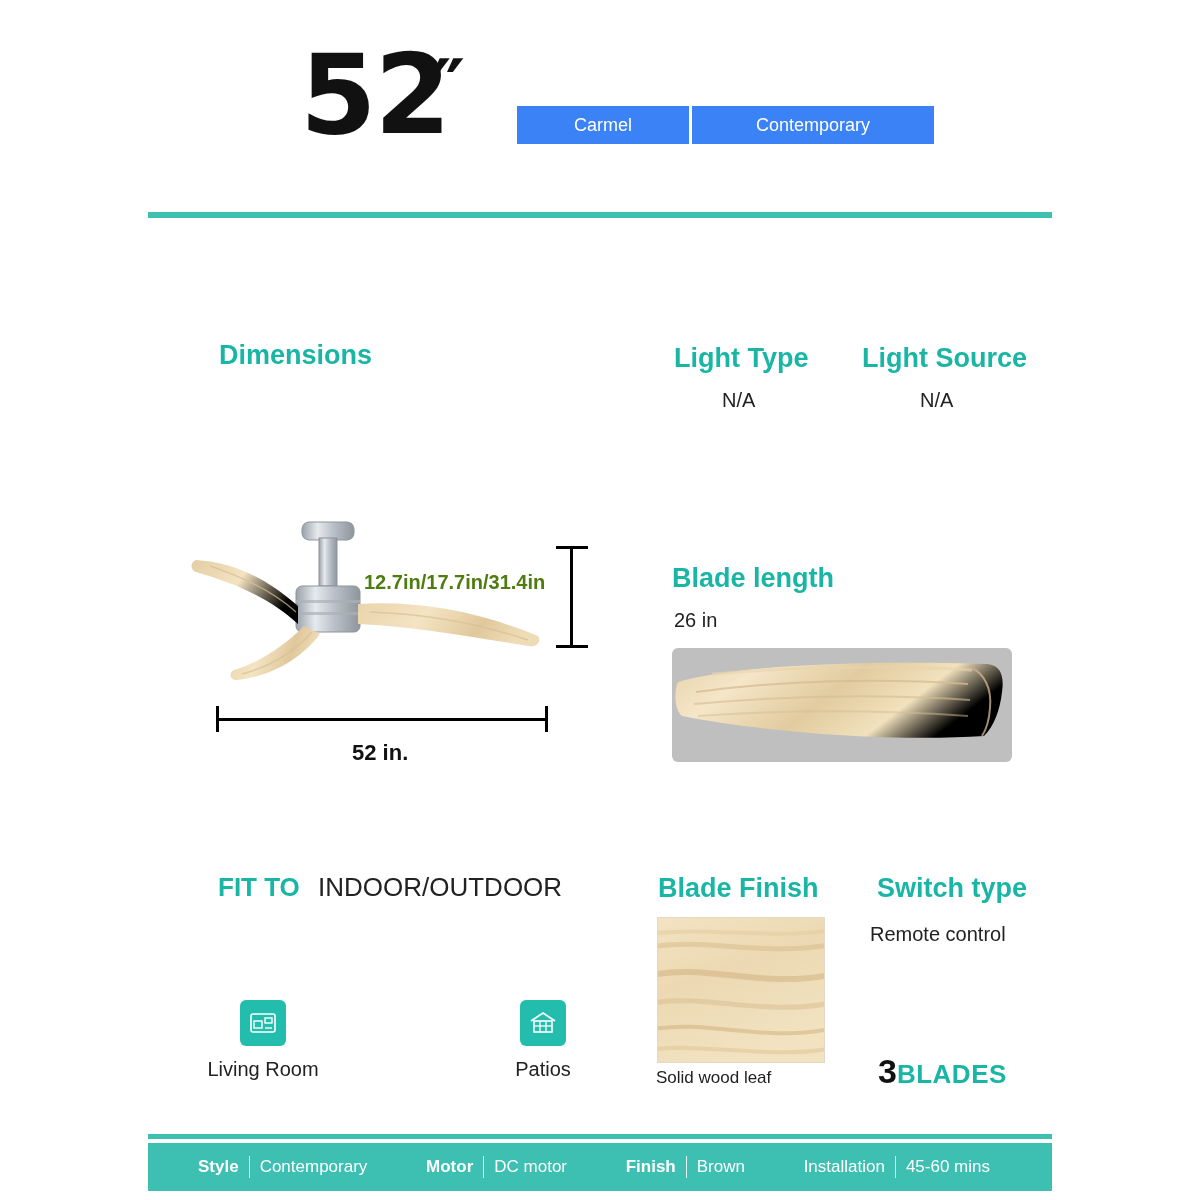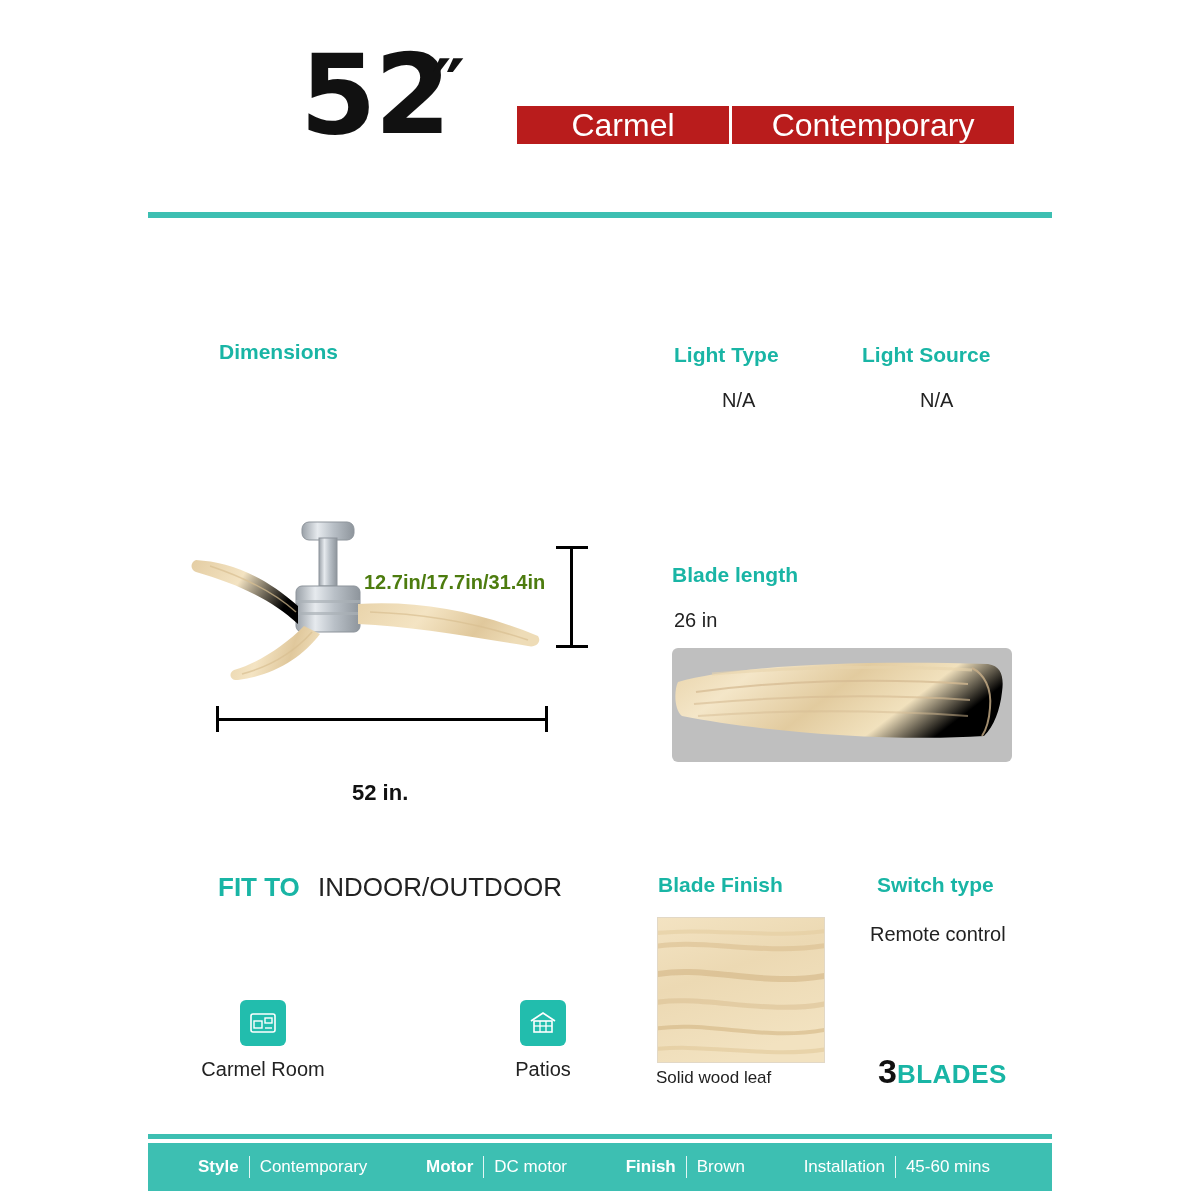--- a/index.html
+++ b/index.html
@@ -48,47 +48,47 @@
   }
   .name-band {
     position: absolute;
     left: 517px;
     top: 106px;
     height: 38px;
     display: flex;
     align-items: stretch;
   }
   .name-band .cell {
-    background: #b91c1c;
+    background: #3b82f6;
     color: #ffffff;
-    font-size: 32px;
+    font-size: 18px;
     display: flex;
     align-items: center;
     justify-content: center;
-    padding: 0 32px;
+    padding: 0 12px;
   }
   .name-band .cell.first { min-width: 148px; }
   .name-band .gap { width: 3px; background: #ffffff; }
   .name-band .cell.second { min-width: 218px; }
 
   .header-rule {
     position: absolute;
     left: 148px;
     top: 212px;
     width: 904px;
     height: 6px;
     background: #3dbfb2;
   }
 
   
   .sec-title {
     position: absolute;
     color: #19b5a5;
     font-weight: bold;
-    font-size: 21px;
+    font-size: 27px;
     white-space: nowrap;
   }
   .plain-text {
     position: absolute;
     font-size: 20px;
     color: #222222;
     white-space: nowrap;
   }
 
   #dimensions-title { left: 219px; top: 340px; }
@@ -162,21 +162,20 @@
   }
   .dim-h-cap-l { left: 216px; }
   .dim-h-cap-r { left: 545px; }
   .dim-width-label {
     position: absolute;
     left: 352px;
     top: 740px;
     font-size: 22px;
     font-weight: bold;
     color: #111;
-    margin-top: 40px;
   }
 
   
   .blade-panel {
     position: absolute;
     left: 672px;
     top: 648px;
     width: 340px;
     height: 114px;
     background: #bfbfbf;
@@ -395,21 +394,21 @@
   <div class="fit-icons">
     <div class="fit-item" id="fit-living">
       <div class="ic">
         <svg width="30" height="30" viewBox="0 0 30 30" aria-hidden="true">
           <rect x="3" y="6" width="24" height="18" rx="2" fill="none" stroke="#ffffff" stroke-width="1.6"></rect>
           <rect x="6" y="13" width="8" height="7" fill="none" stroke="#ffffff" stroke-width="1.4"></rect>
           <rect x="17" y="10" width="7" height="5" fill="none" stroke="#ffffff" stroke-width="1.4"></rect>
           <line x1="17" y1="20" x2="24" y2="20" stroke="#ffffff" stroke-width="1.4"></line>
         </svg>
       </div>
-      <div class="lbl">Carmel Room</div>
+      <div class="lbl">Living Room</div>
     </div>
 
 
     <div class="fit-item" id="fit-patios">
       <div class="ic">
         <svg width="30" height="30" viewBox="0 0 30 30" aria-hidden="true">
           <path d="M3 13 L15 5 L27 13" fill="none" stroke="#ffffff" stroke-width="1.7"></path>
           <rect x="6" y="13" width="18" height="11" fill="none" stroke="#ffffff" stroke-width="1.6"></rect>
           <line x1="6" y1="18" x2="24" y2="18" stroke="#ffffff" stroke-width="1.3"></line>
           <line x1="12" y1="13" x2="12" y2="24" stroke="#ffffff" stroke-width="1.3"></line>

